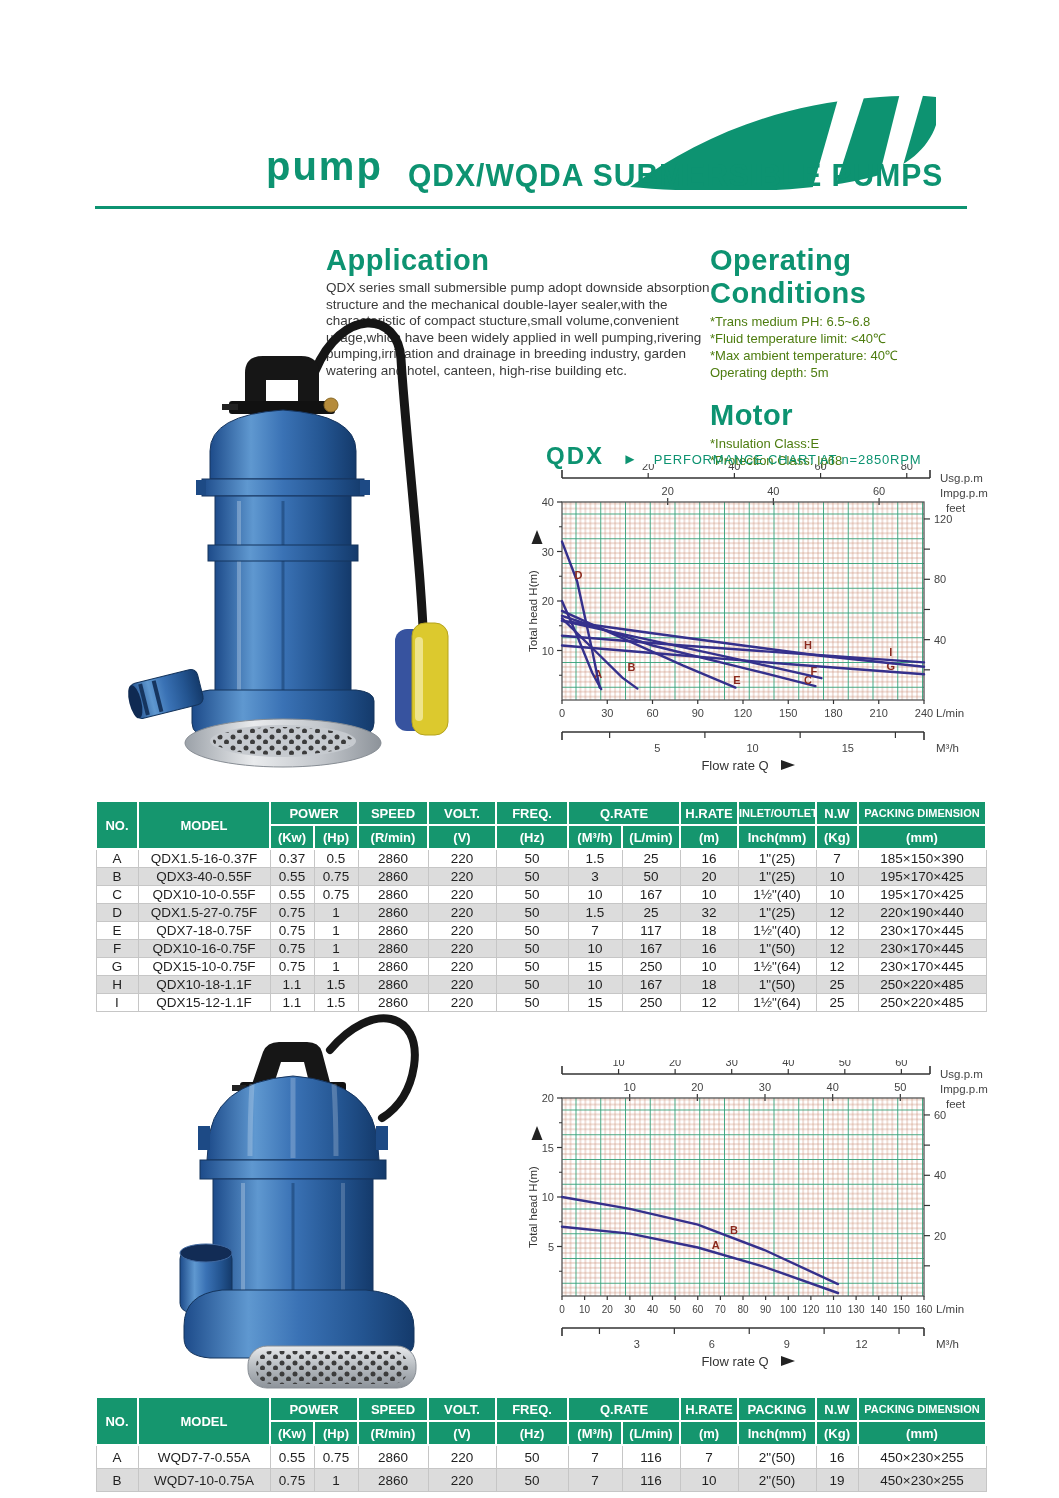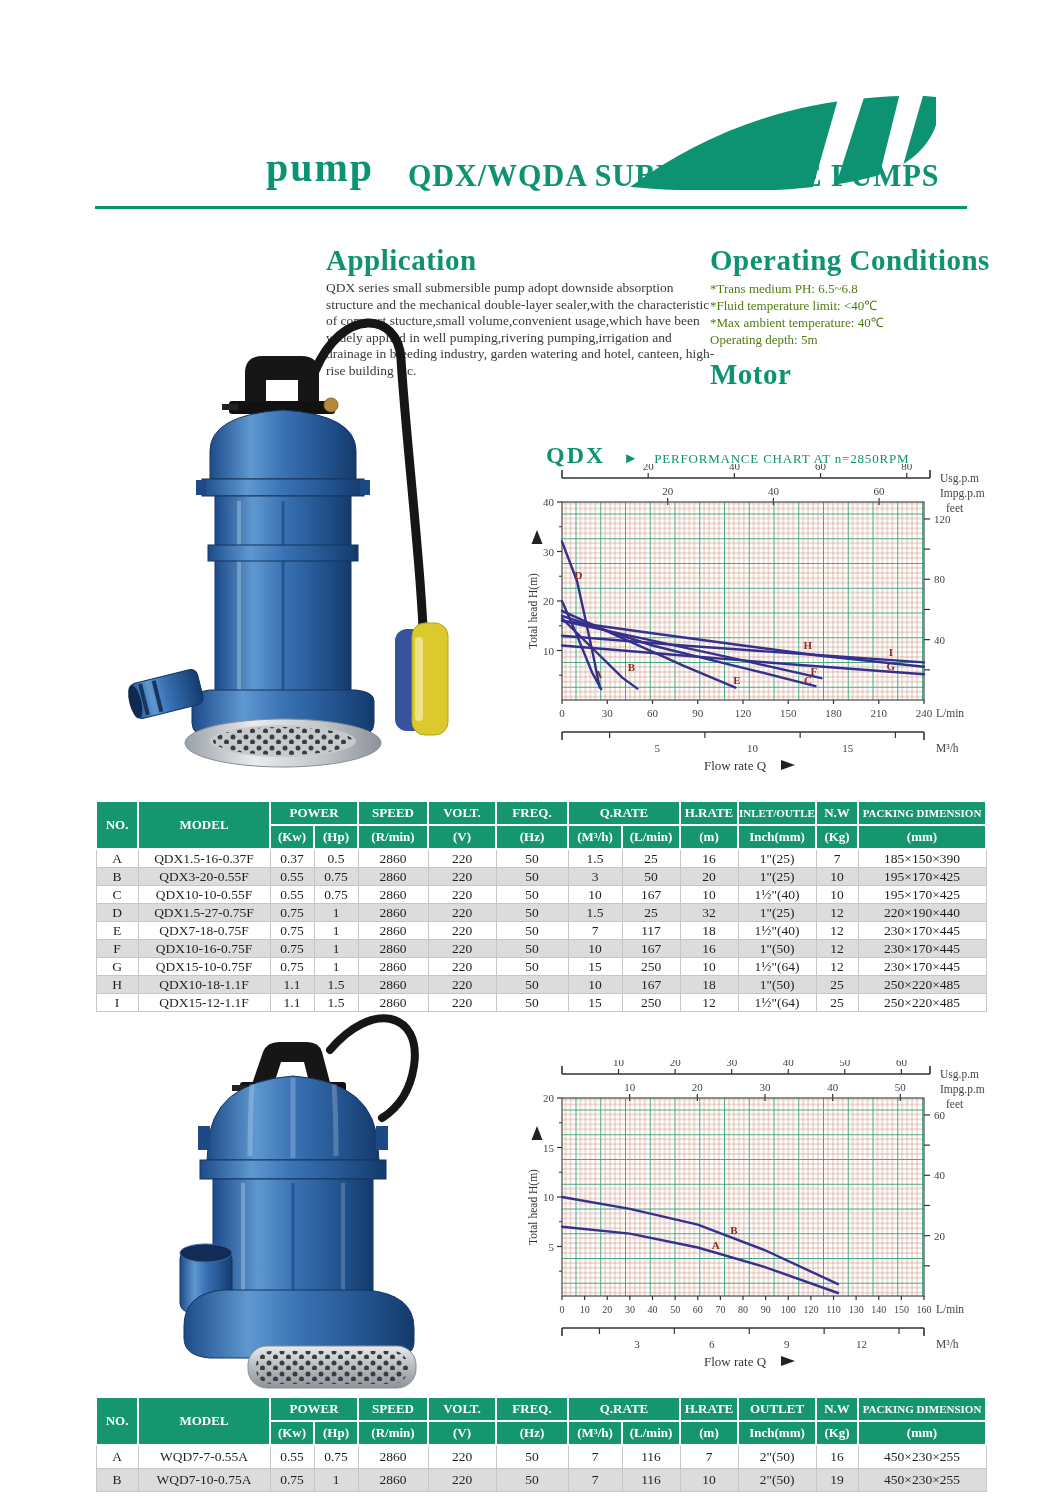--- a/index.html
+++ b/index.html
@@ -1,20 +1,20 @@
 <!DOCTYPE html>
 <html><head>
 <meta charset="utf-8">
 <title>QDX/WQDA Submersible Pumps</title>
 <style>
   html,body{margin:0;padding:0;background:#888;}
   .page{
     position:relative;width:1059px;height:1498px;margin:0 auto;
     background:#ffffff;overflow:hidden;
-    font-family:Liberation Serif, serif;
+    font-family:Liberation Sans, sans-serif;
     color:#333;
   }
   :root{--green:#0d9371;}
   
   .swoosh{position:absolute;left:628px;top:90px;width:310px;height:100px;}
   .brand{
     position:absolute;left:266px;top:144px;
     font-size:40px;font-weight:bold;color:var(--green);letter-spacing:2px;
   }
   .page-title{
@@ -22,21 +22,21 @@
     font-size:31px;font-weight:bold;color:var(--green);letter-spacing:1px;
     transform:scaleX(.97);transform-origin:left;white-space:nowrap;
   }
   .rule{position:absolute;left:95px;top:206px;width:872px;height:3px;background:var(--green);}
   
   .app-block{position:absolute;left:326px;top:244px;width:392px;}
   .right-block{position:absolute;left:710px;top:244px;width:300px;}
   .sec-heading{font-size:29px;font-weight:bold;color:var(--green);margin:0 0 3px 0;letter-spacing:.5px;}
   .body-text{font-size:13.5px;line-height:16.5px;color:#3a3a3a;margin:0;}
   .spec-line{font-size:13px;line-height:17px;color:#4d7c0f;}
-  .right-block .sec-heading.motor{margin-top:10px;}
+  .right-block .sec-heading.motor{margin-top:18px;}
   
   .pump1{position:absolute;left:112px;top:293px;width:344px;height:482px;}
   .pump2{position:absolute;left:122px;top:996px;width:350px;height:396px;}
   
   .chart{position:absolute;width:500px;}
   .chart-1{left:526px;top:442px;}
   .chart-2{left:526px;top:1060px;}
   .chart-title{height:22px;white-space:nowrap;color:var(--green);}
   .chart-title .cname{font-size:24px;font-weight:bold;letter-spacing:2px;margin-left:20px;}
   .chart-title .arrow{font-size:15px;margin:0 12px 0 14px;}
@@ -82,20 +82,24 @@
 
   <div class="right-block">
     <h2 class="sec-heading">Operating Conditions</h2>
     <div>
         <div class="spec-line">*Trans medium PH:  6.5~6.8</div>
         <div class="spec-line">*Fluid temperature limit: &lt;40℃</div>
         <div class="spec-line">*Max ambient temperature: 40℃</div>
         <div class="spec-line">Operating depth: 5m</div>
       </div>
     <h2 class="sec-heading motor">Motor</h2>
+    <div>
+        <div class="spec-line">*Insulation Class:E</div>
+        <div class="spec-line">*Protection Class: Ip68</div>
+      </div>
   </div>
 
   <svg class="pump1" viewBox="0 0 344 482">
     <defs>
       <linearGradient id="pb1" x1="0" y1="0" x2="1" y2="0">
         <stop offset="0" stop-color="#1d4b8a"></stop>
           <stop offset="0.28" stop-color="#5f98d0"></stop>
         <stop offset="0.5" stop-color="#3a72b5"></stop>
           <stop offset="0.78" stop-color="#235490"></stop>
         <stop offset="1" stop-color="#143a6b"></stop>
@@ -489,21 +493,21 @@
           <td>50</td>
           <td>1.5</td>
           <td>25</td>
           <td>16</td>
           <td>1"(25)</td>
           <td>7</td>
           <td>185×150×390</td>
         </tr>
         <tr>
           <td>B</td>
-          <td>QDX3-20-0.55F</td>
+          <td>QDX3-40-0.55F</td>
           <td>0.55</td>
           <td>0.75</td>
           <td>2860</td>
           <td>220</td>
           <td>50</td>
           <td>3</td>
           <td>50</td>
           <td>20</td>
           <td>1"(25)</td>
           <td>10</td>
@@ -635,21 +639,21 @@
       <thead>
         <tr>
           <th rowspan="2">NO.</th>
           <th rowspan="2">MODEL</th>
           <th colspan="2">POWER</th>
           <th>SPEED</th>
           <th>VOLT.</th>
           <th>FREQ.</th>
           <th colspan="2">Q.RATE</th>
           <th>H.RATE</th>
-          <th>OUTLET</th>
+          <th>PACKING</th>
           <th>N.W</th>
           <th class="small">PACKING DIMENSION</th>
         </tr>
         <tr>
           <th>(Kw)</th>
           <th>(Hp)</th>
           <th>(R/min)</th>
           <th>(V)</th>
           <th>(Hz)</th>
           <th>(M³/h)</th>

